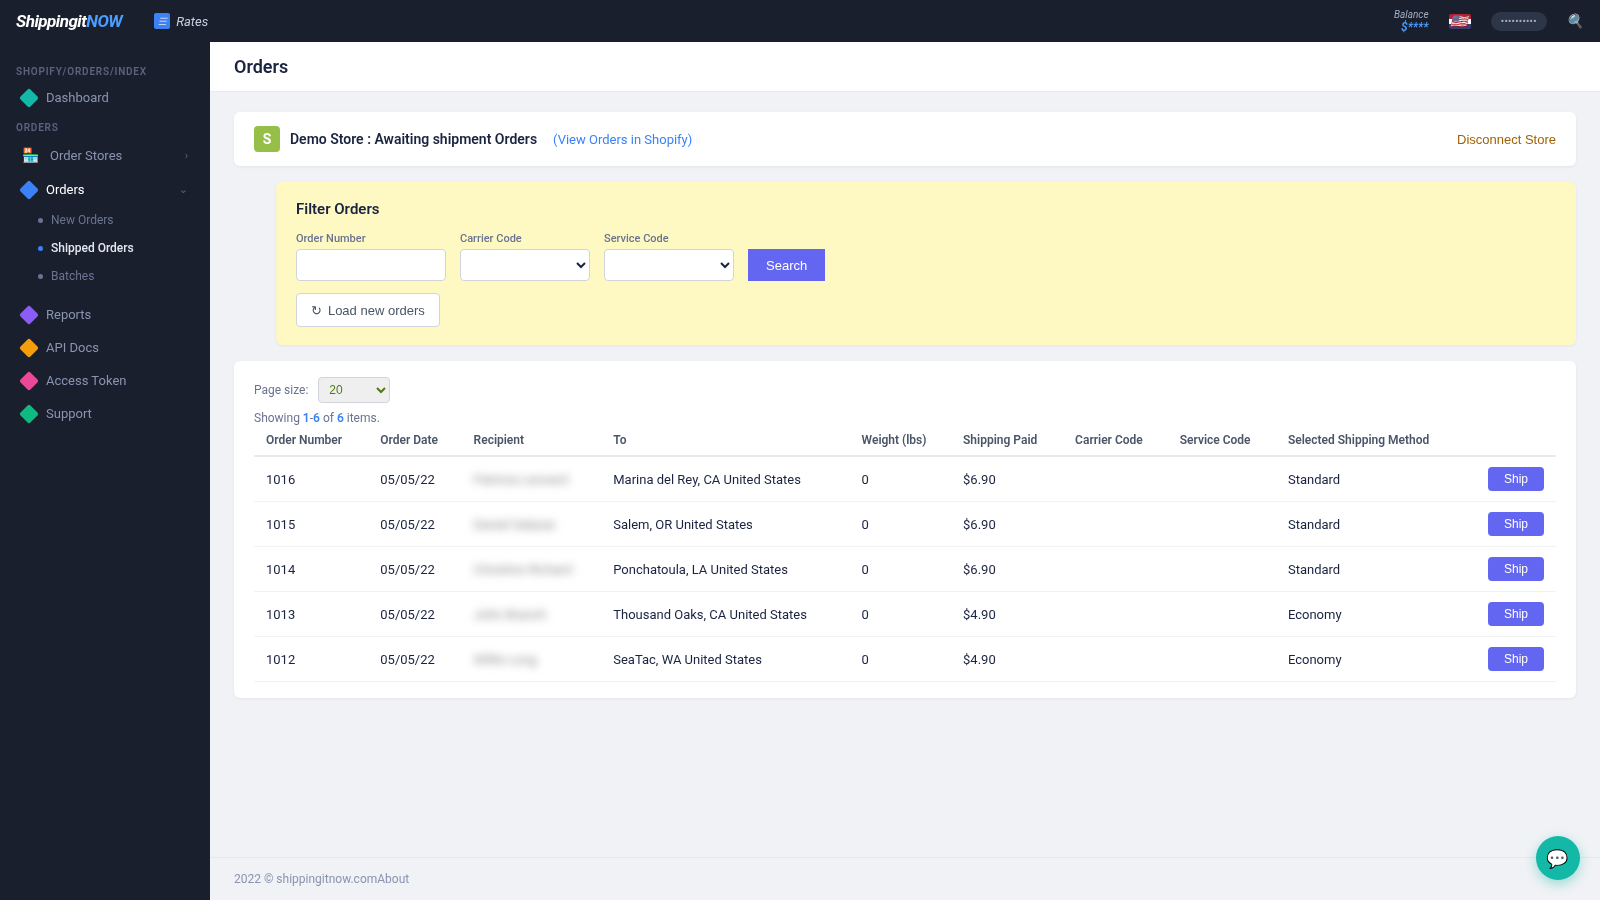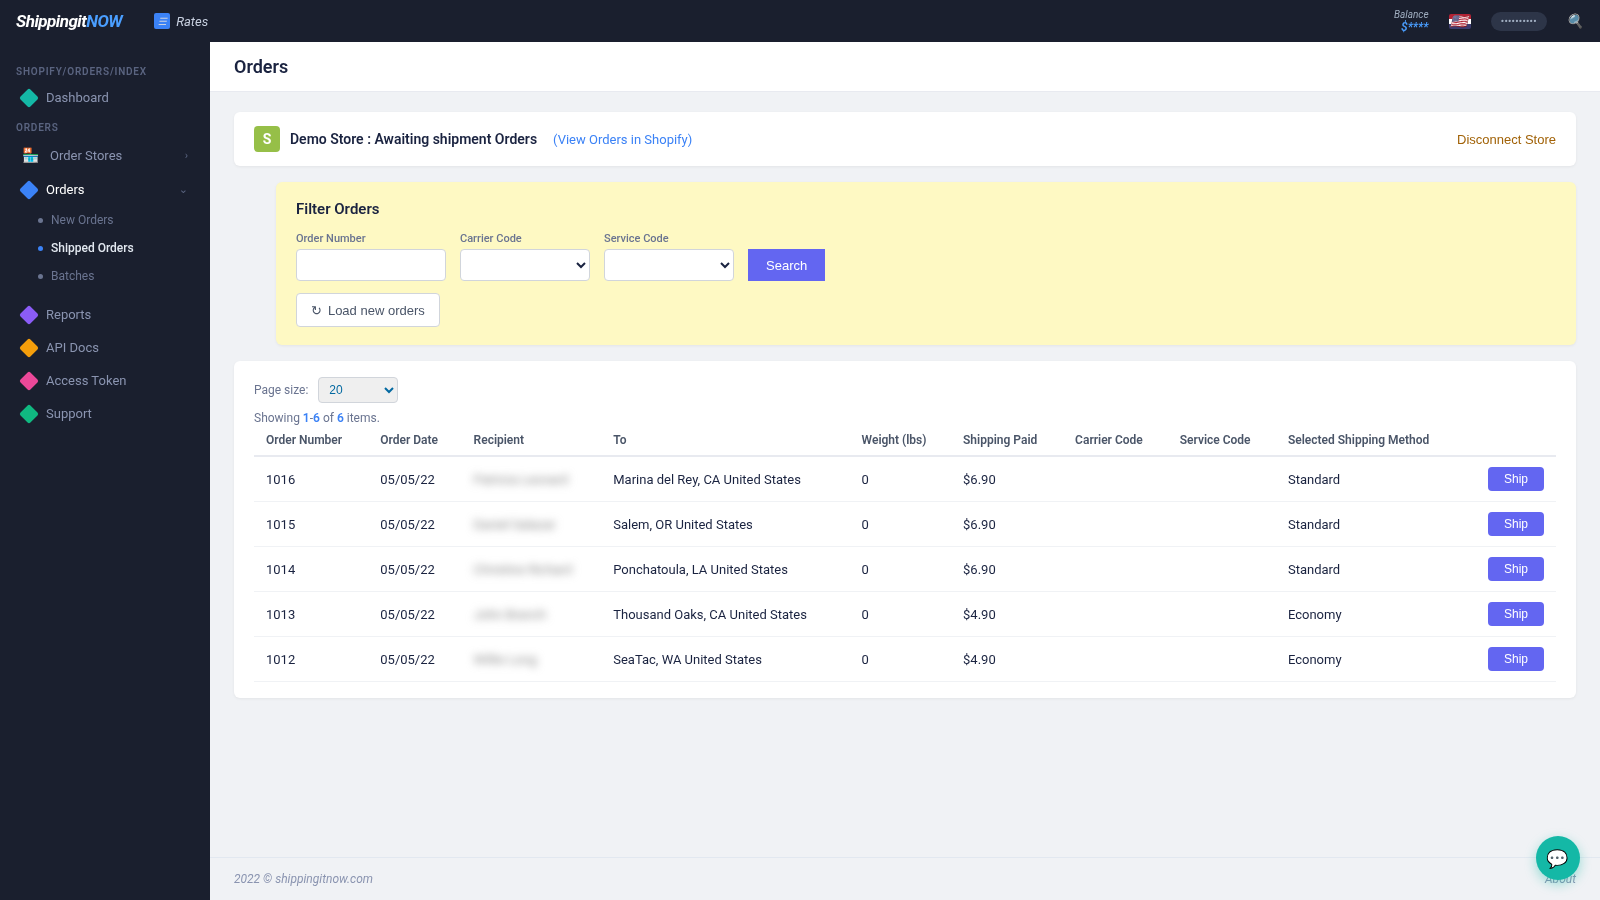--- a/index.html
+++ b/index.html
@@ -327,22 +327,22 @@
     }
     .page-size-label {
       font-size: 12px;
       color: #6a7490;
     }
     .page-size-select {
       border: 1px solid #d1d5db;
       border-radius: 4px;
       padding: 0 6px;
       font-size: 12px;
-      color: #0369a1;
-      width: 80px;
+      color: #4d7c0f;
+      width: 72px;
       height: 26px;
       outline: none;
     }
     .showing-text {
       font-size: 12px;
       color: #6a7490;
     }
     .showing-text strong { color: #3b82f6; font-weight: 600; }
     table {
       width: 100%;
@@ -380,25 +380,24 @@
       filter: blur(4px);
       user-select: none;
       color: #888;
     }
 
     
     .footer {
       background: #f0f2f5;
       padding: 14px 24px;
       display: flex;
-      justify-content: space-between;
+      justify-content: flex-start;
       font-size: 12px;
       color: #8a94b0;
       border-top: 1px solid #e2e8f0;
-      font-style: italic;
     }
 
     
     .chat-bubble {
       position: fixed;
       bottom: 20px;
       right: 20px;
       width: 44px;
       height: 44px;
       background: #14b8a6;

